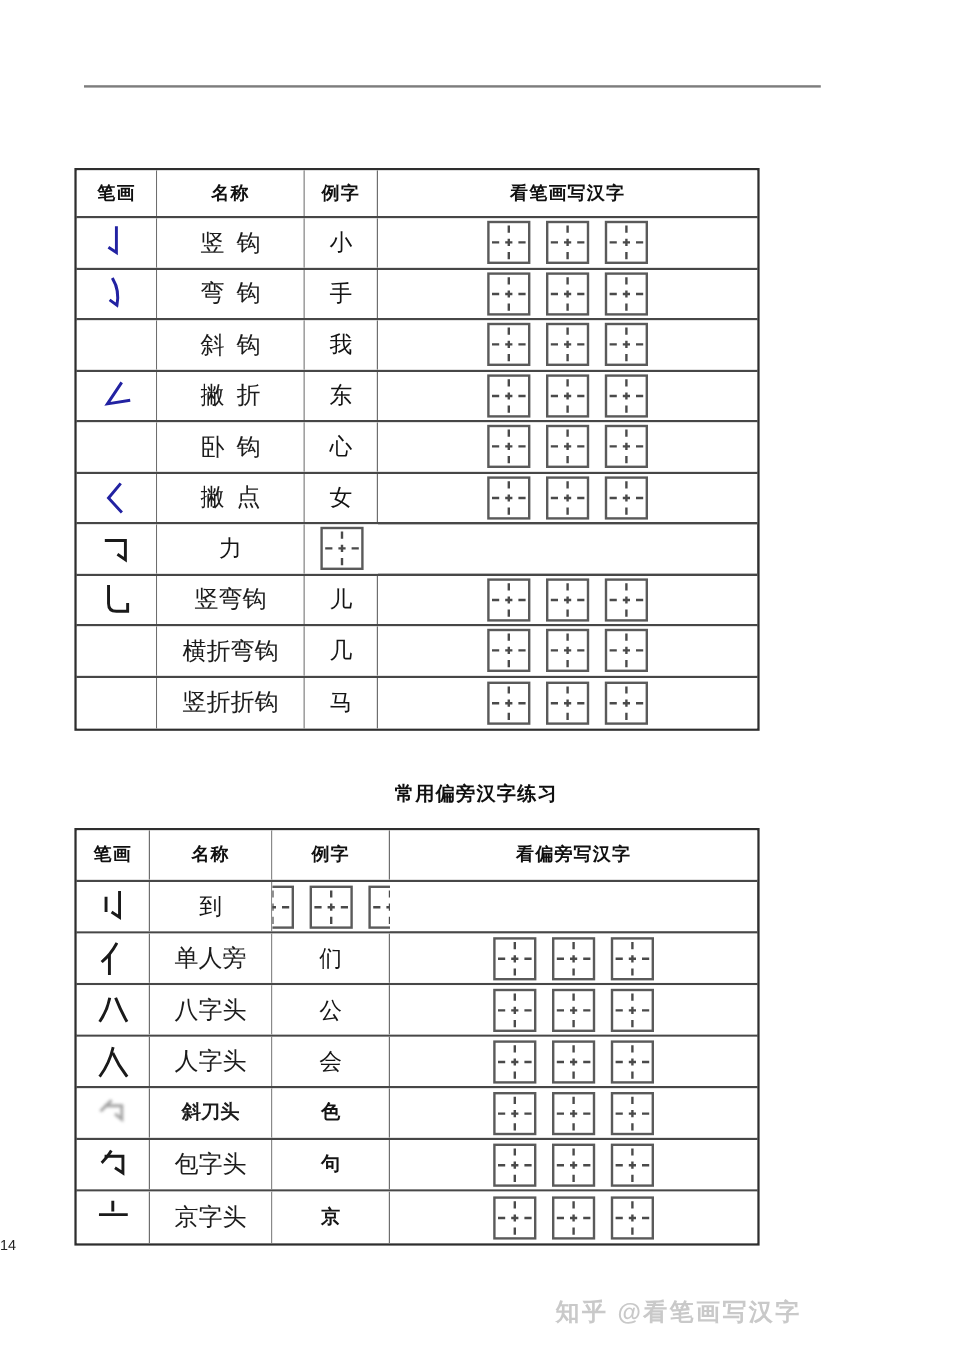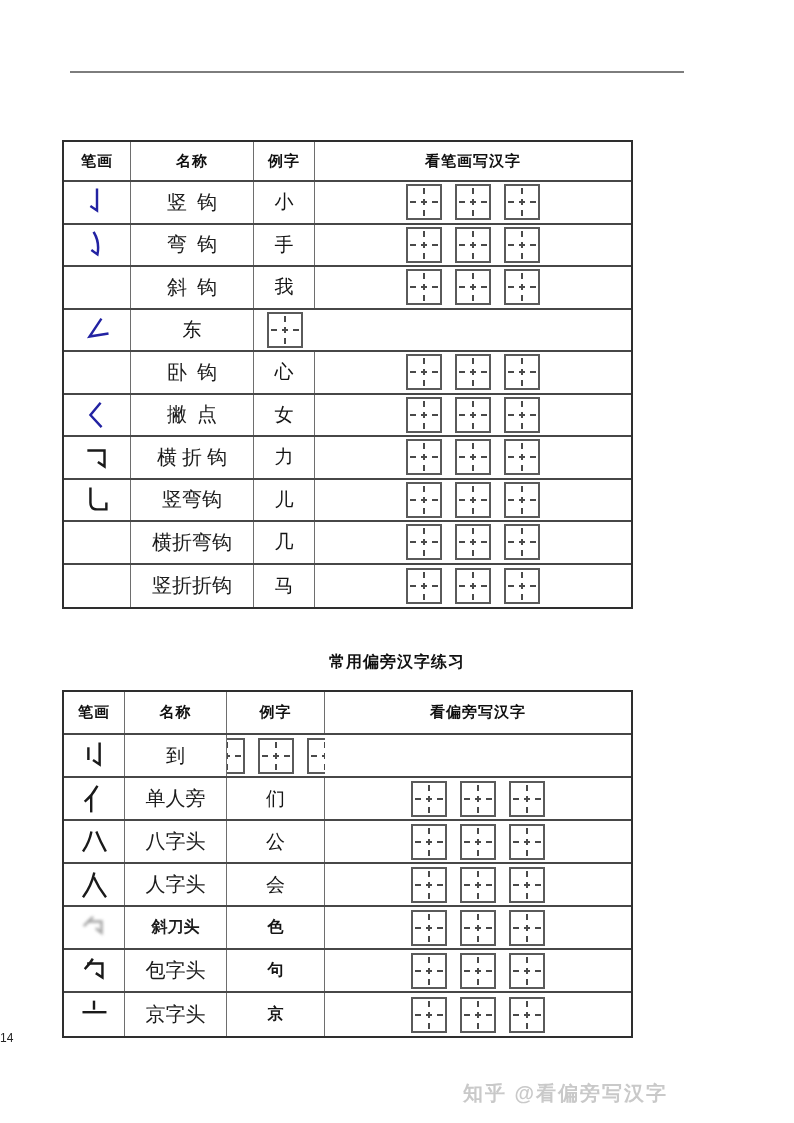--- a/index.html
+++ b/index.html
@@ -101,20 +101,21 @@
             <div class="pgrid"></div>
           </div>
         </div>
       </div>
       <div class="tr">
         <div class="td">
           <svg viewBox="0 0 32 32" width="30" height="30" class="stroke" aria-label="𠃋">
             <path d="M20 5 L8 23 L27 20" fill="none" stroke="#2222a2" stroke-width="2.6" stroke-linecap="square"></path>
           </svg>
         </div>
+        <div class="td name">撇  折</div>
         <div class="td ex">东</div>
         <div class="td">
           <div class="gridwrap">
             <div class="pgrid"></div>
             <div class="pgrid"></div>
             <div class="pgrid"></div>
           </div>
         </div>
       </div>
       <div class="tr">
@@ -144,21 +145,20 @@
             <div class="pgrid"></div>
           </div>
         </div>
       </div>
       <div class="tr">
         <div class="td">
           <svg viewBox="0 0 32 32" width="30" height="30" class="stroke" aria-label="㇆">
             <path d="M7 9 L24 9 L24 26 L18 22" fill="none" stroke="#1a1a1a" stroke-width="2.6" stroke-linecap="square"></path>
           </svg>
         </div>
-        <div class="td name">横 折 钩</div>
         <div class="td ex">力</div>
         <div class="td">
           <div class="gridwrap">
             <div class="pgrid"></div>
             <div class="pgrid"></div>
             <div class="pgrid"></div>
           </div>
         </div>
       </div>
       <div class="tr">
@@ -327,15 +327,15 @@
             <div class="pgrid"></div>
             <div class="pgrid"></div>
             <div class="pgrid"></div>
           </div>
         </div>
       </div>
     </div>
 
   <div class="pagenum">14</div>
 
-  <div class="watermark">知乎 @看偏旁写汉字</div>
+  <div class="watermark">知乎 @看笔画写汉字</div>
 
 </div>
 
 </body></html>

